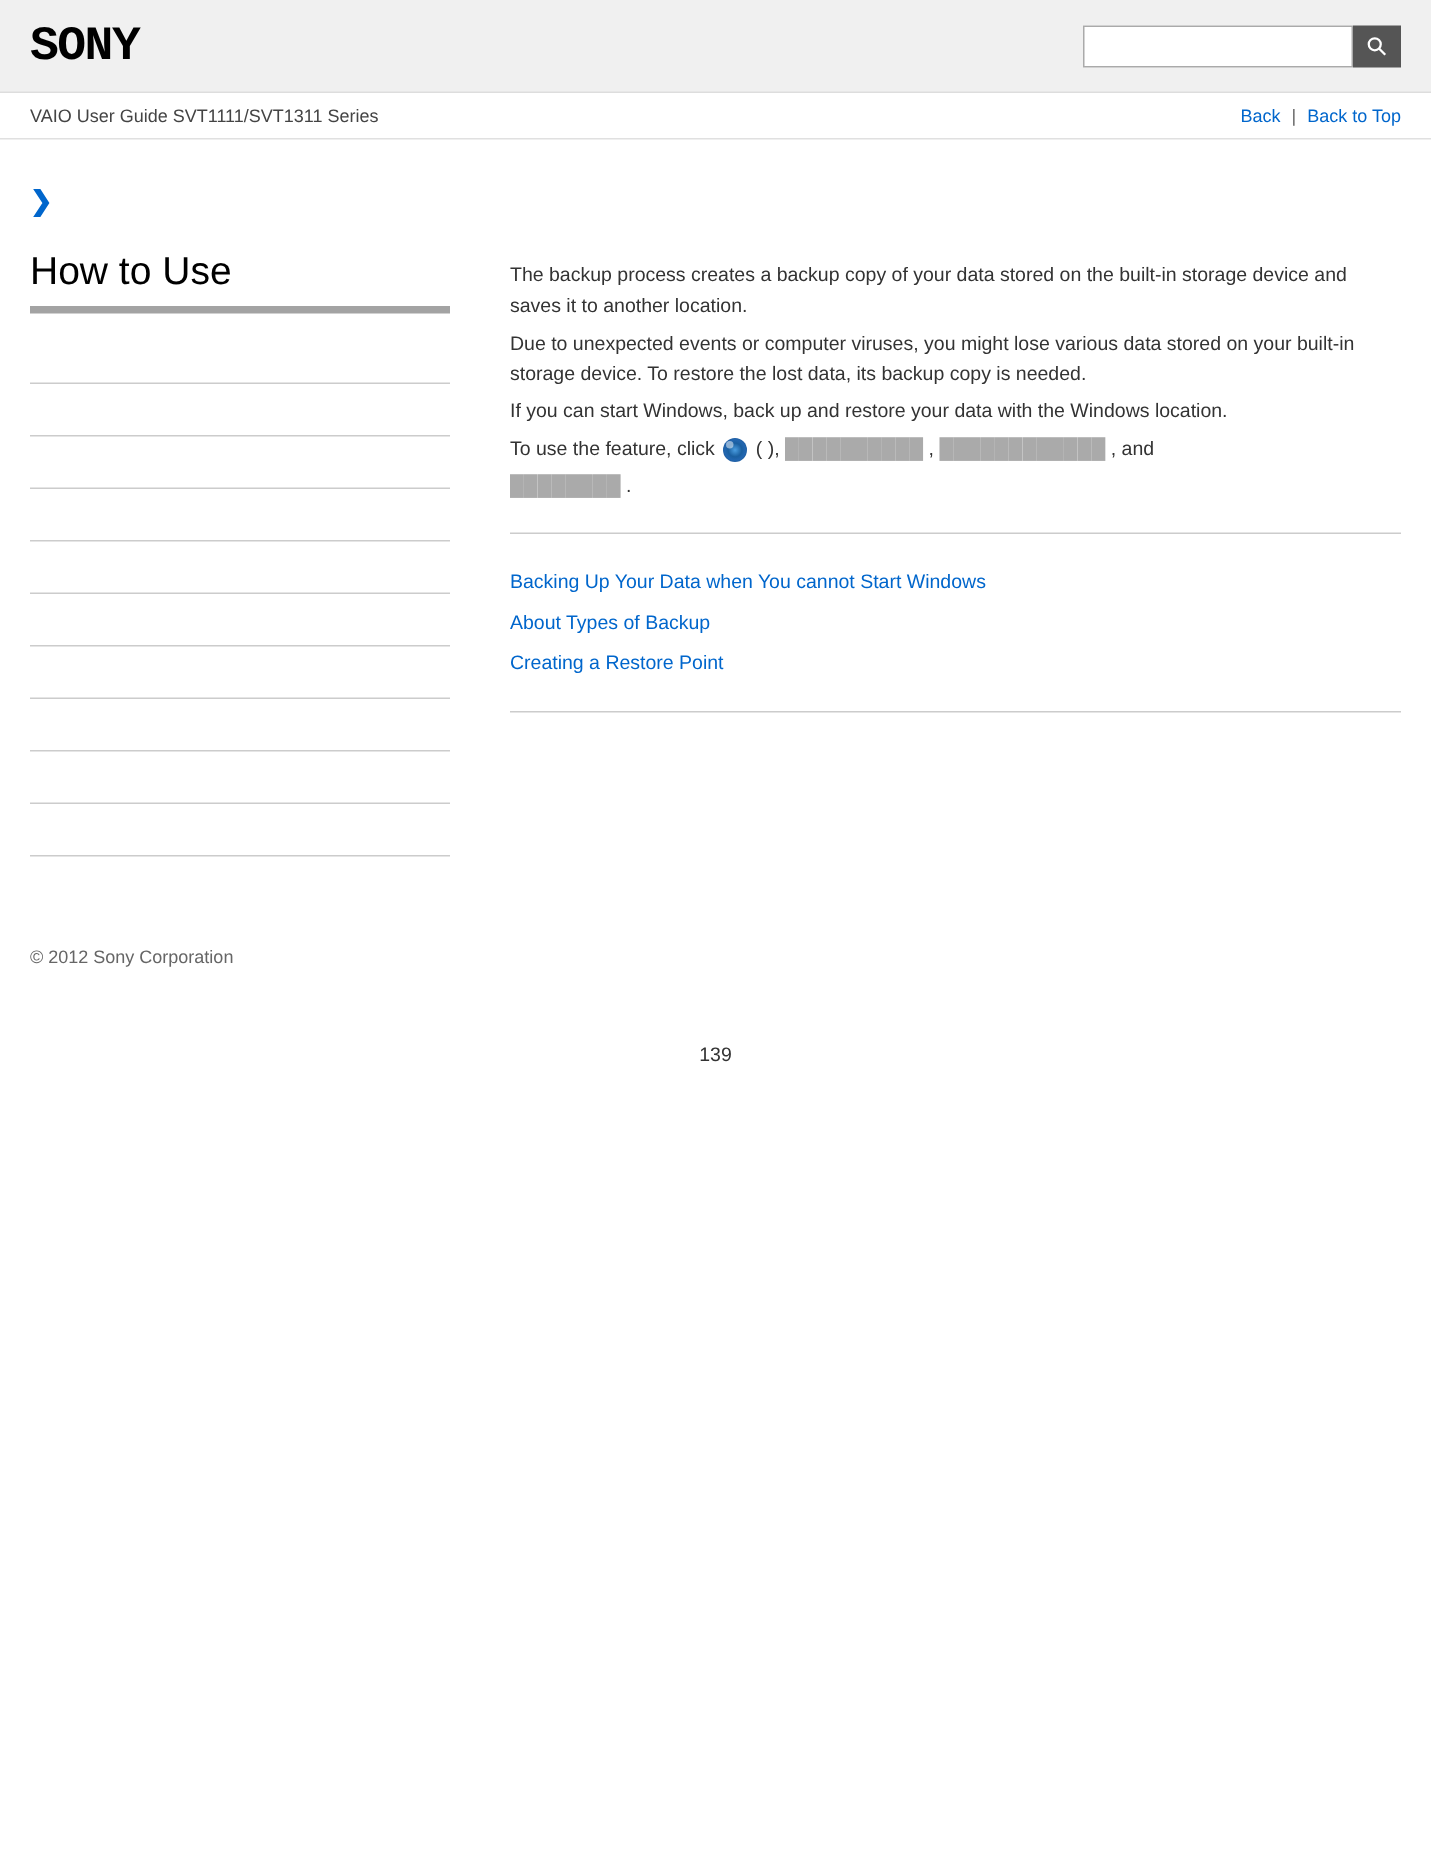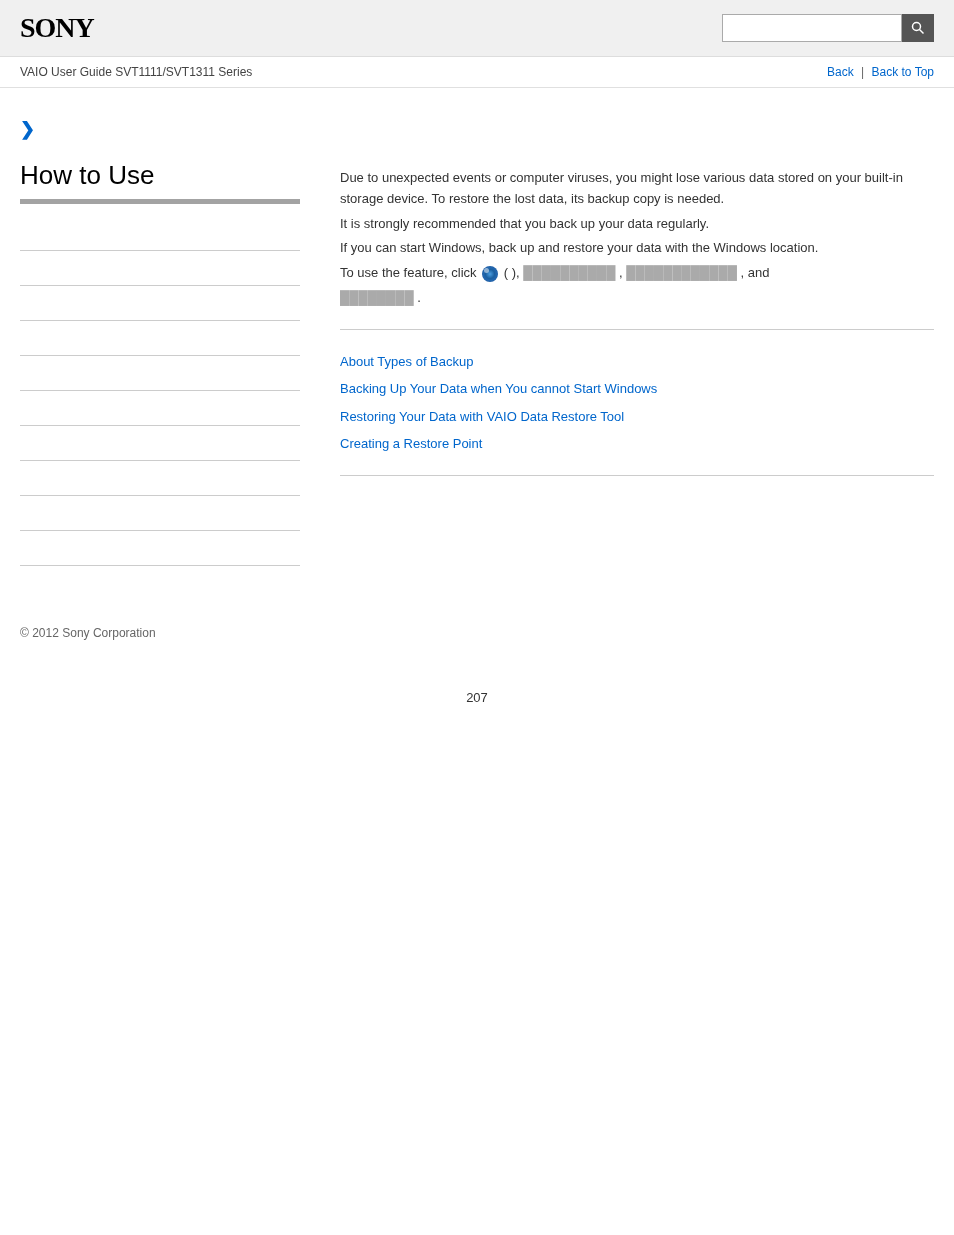--- a/index.html
+++ b/index.html
@@ -15,25 +15,25 @@
     
     .header {
       background: #f0f0f0;
       padding: 12px 20px;
       display: flex;
       align-items: center;
       justify-content: space-between;
       border-bottom: 1px solid #ddd;
     }
     .sony-logo {
-      font-size: 28px;
+      font-size: 32px;
       font-weight: 900;
       color: #000;
       letter-spacing: -1px;
-      font-family: Liberation Serif, serif;
+      font-family: Liberation Mono, monospace;
     }
     .search-area {
       display: flex;
       align-items: center;
     }
     .search-input {
       width: 180px;
       height: 28px;
       border: 1px solid #aaa;
       padding: 2px 6px;
@@ -214,47 +214,46 @@
       <li>&nbsp;</li>
       <li>&nbsp;</li>
       <li>&nbsp;</li>
       <li>&nbsp;</li>
       <li>&nbsp;</li>
       <li>&nbsp;</li>
     </ul>
   </div>
 
   <div class="content">
+    <p class="content-text">The backup process creates a backup copy of your data stored on the built-in storage device and saves it to another location.</p>
     <p class="content-text">Due to unexpected events or computer viruses, you might lose various data stored on your built-in storage device. To restore the lost data, its backup copy is needed.</p>
-    <p class="content-text">It is strongly recommended that you back up your data regularly.</p>
     <p class="content-text">If you can start Windows, back up and restore your data with the Windows location.</p>
     <p class="content-text">
       <span>To use the feature, click</span>
       <span class="windows-icon"></span>
       <span>(        ),</span>
       <span style="color:#aaa">██████████</span>
       <span>,</span>
       <span style="color:#aaa">████████████</span>
       <span>, and</span>
     </p>
     <p class="content-text">
       <span style="color:#aaa">████████</span>
       <span>.</span>
     </p>
 
     <hr class="content-divider">
 
     <div class="links-section">
+      <a href="#">Backing Up Your Data when You cannot Start Windows</a>
       <a href="#">About Types of Backup</a>
-      <a href="#">Backing Up Your Data when You cannot Start Windows</a>
-      <a href="#">Restoring Your Data with VAIO Data Restore Tool</a>
       <a href="#">Creating a Restore Point</a>
     </div>
 
     <hr class="content-divider">
   </div>
 </div>
 
 <div class="footer">
   <span>© 2012 Sony Corporation</span>
 </div>
 
-<div class="page-number">207</div>
+<div class="page-number">139</div>
 
 </body></html>

